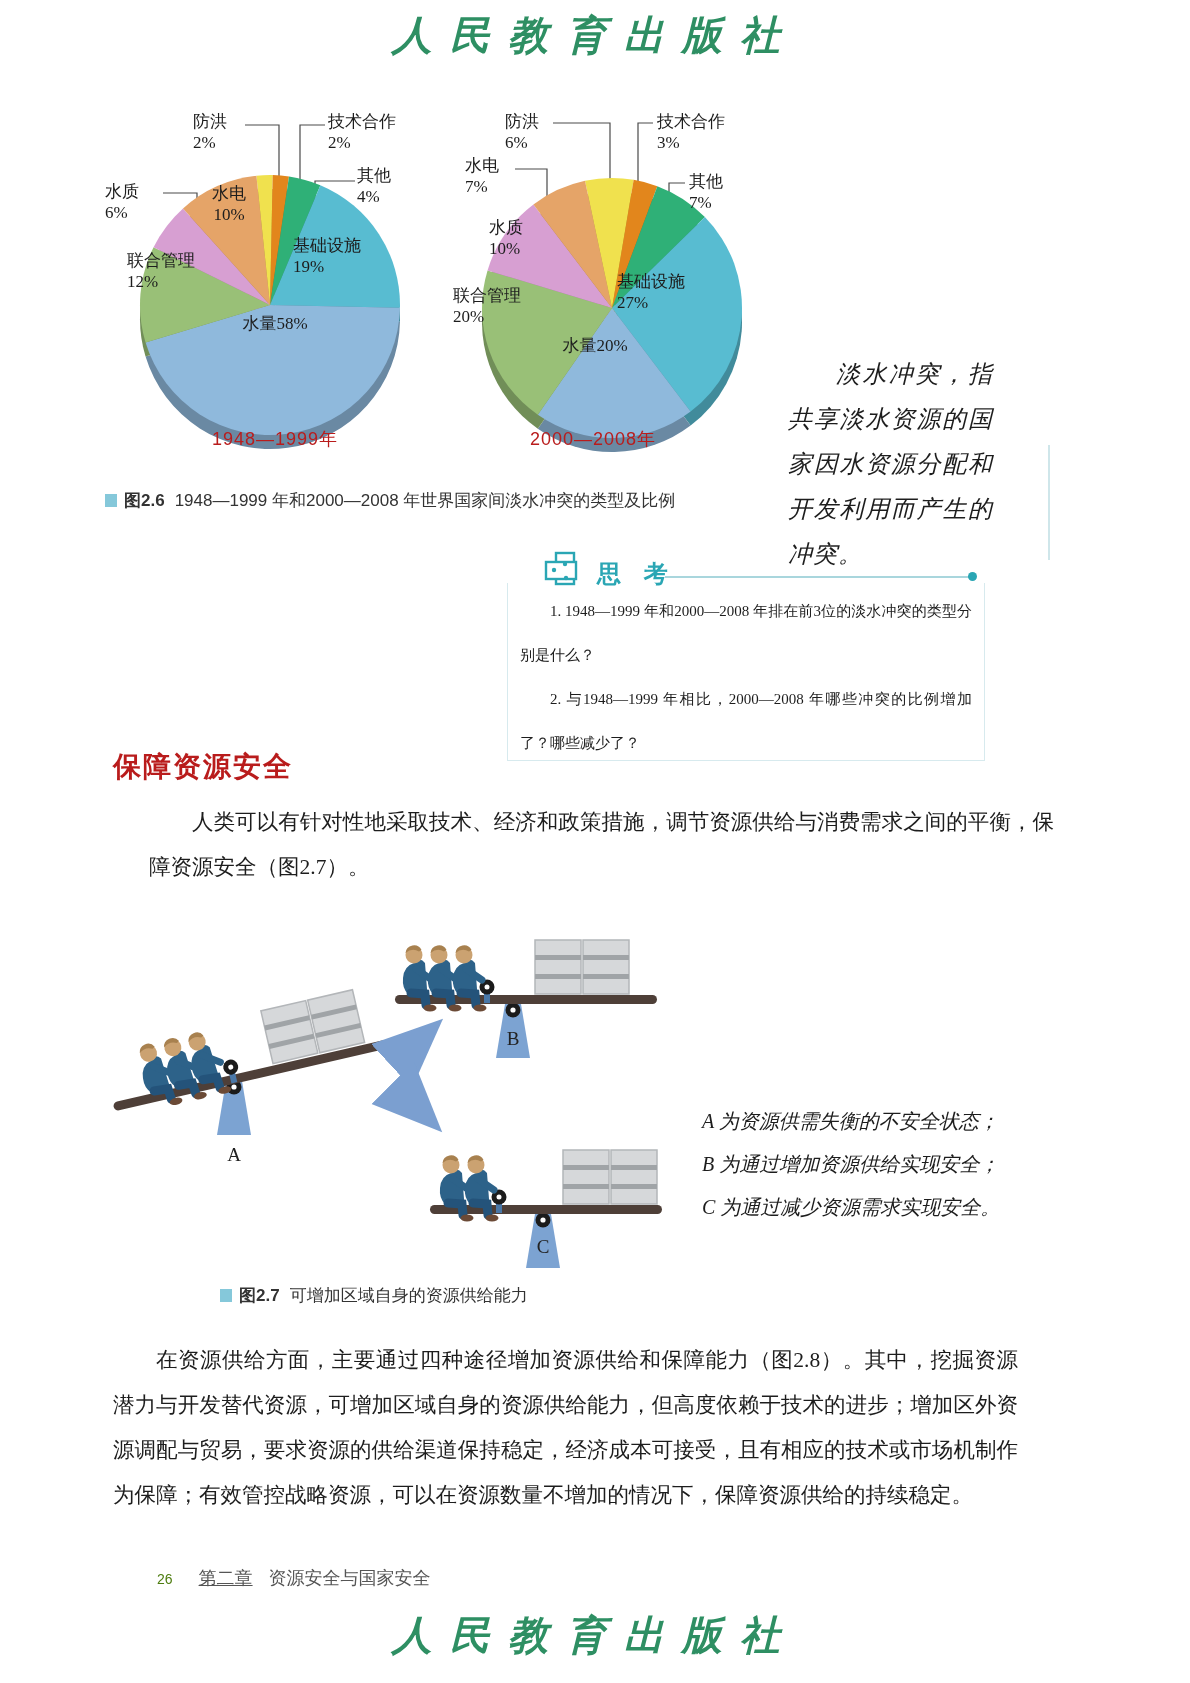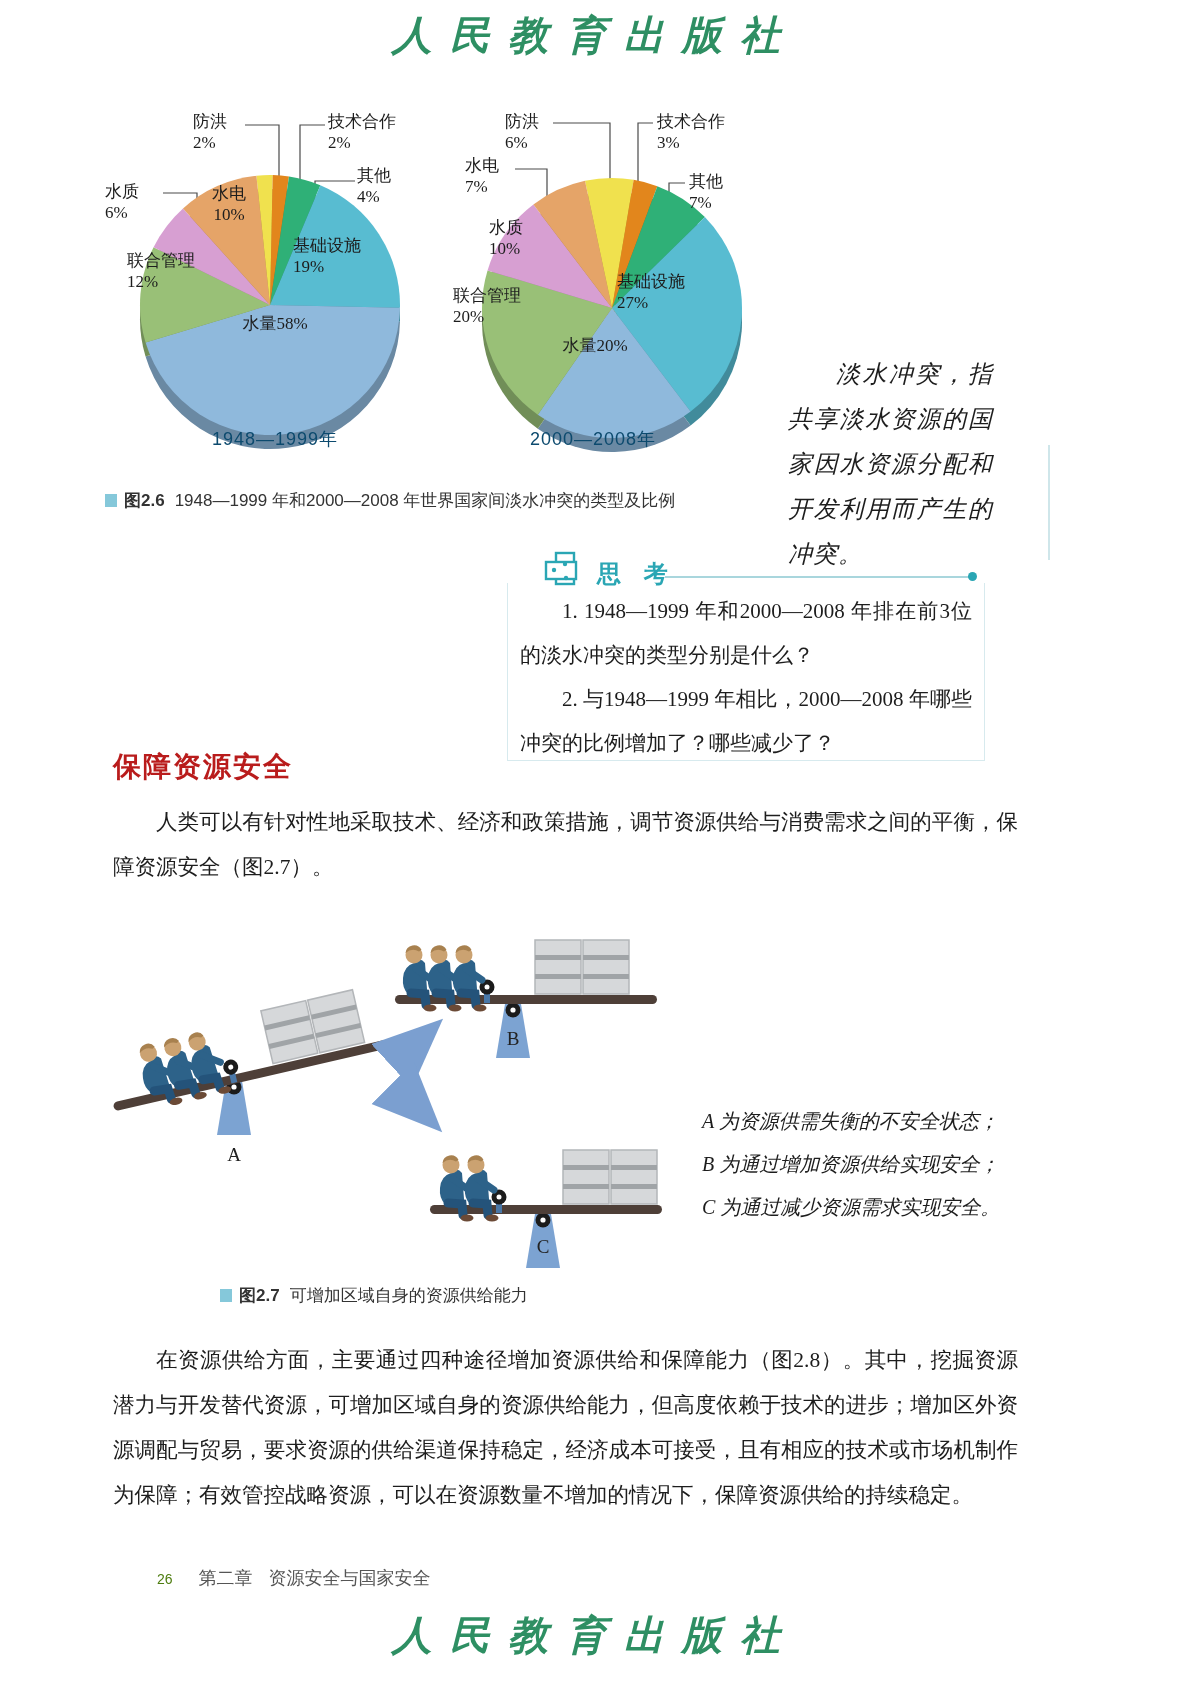--- a/index.html
+++ b/index.html
@@ -15,21 +15,21 @@
   .logo-bottom{top:1608px;}
 
   
   .fig26{left:85px;top:95px;width:730px;height:410px;}
   .fig26 svg{position:absolute;left:0;top:0;}
   .pie-label{position:absolute;font-size:17px;line-height:21px;color:#1d1d1d;}
   .pie-label span{display:block;}
   .pie-label.one-line span{display:inline;}
   .pie-label.center{text-align:center;}
   .pie-title{position:absolute;font-family:"Liberation Sans",sans-serif;
-             font-size:18px;color:#0c4a6e;text-align:center;letter-spacing:1px;}
+             font-size:18px;color:#b91c1c;text-align:center;letter-spacing:1px;}
 
   
   .side-note{left:788px;top:352px;width:205px;font-style:italic;
              font-size:24px;line-height:45px;text-align:justify;
              text-indent:2em;letter-spacing:1px;color:#1d1d1d;}
   .margin-rule{left:1048px;top:445px;width:2px;height:115px;background:#cfe6ea;}
 
   
   .caption{font-family:"Liberation Sans",sans-serif;font-size:17px;color:#333;}
   .cap26{left:105px;top:489px;}
@@ -41,43 +41,43 @@
   
   .think{left:505px;top:545px;width:482px;height:218px;}
   .think-head{position:absolute;left:38px;top:6px;display:flex;align-items:center;}
   .think-title{color:#2aa6b4;font-family:"Liberation Sans",sans-serif;
                font-size:24px;font-weight:bold;letter-spacing:8px;margin-left:12px;}
   .think-rule{position:absolute;left:160px;top:31px;width:305px;height:2px;background:#a9d6dd;}
   .think-dot{position:absolute;left:463px;top:27px;width:9px;height:9px;border-radius:50%;background:#2aa6b4;}
   .think-body{position:absolute;left:2px;top:38px;width:478px;height:178px;
               border-left:1px solid #d7eaee;border-right:1px solid #d7eaee;
               border-bottom:1px solid #d7eaee;box-sizing:border-box;
-              padding:6px 12px 0 12px;font-size:21px;line-height:44px;color:#1d1d1d;}
+              padding:6px 12px 0 12px;font-size:15px;line-height:44px;color:#1d1d1d;}
   .think-body p{margin:0;text-indent:2em;text-align:justify;}
 
   
   .sec-head{left:113px;top:748px;color:#b91c1c;font-family:"Liberation Sans",sans-serif;
             font-size:28px;font-weight:bold;letter-spacing:2px;}
   .para{left:113px;width:905px;font-size:21.5px;line-height:45px;
         text-align:justify;color:#1d1d1d;}
   .para p{margin:0;text-indent:2em;}
-  .para1{top:800px;}
+  .para1{top:800px;margin-left:36px;}
   .para2{top:1338px;}
 
   
   .fig27{left:95px;top:915px;width:920px;height:362px;}
   .seesaw-label{font-family:"Liberation Serif",serif;font-size:19px;fill:#222;}
   .fig27-note{left:702px;top:1100px;width:300px;font-style:italic;font-size:20px;
               line-height:43px;color:#1d1d1d;}
 
   
   .footer{left:113px;top:1566px;font-family:"Liberation Sans",sans-serif;
           color:#555;font-size:18px;}
   .footer .pagenum{font-size:14px;margin-right:26px;color:#4d7c0f;margin-left:44px;}
-  .footer .chap{margin-right:16px;}
+  .footer .chap{margin-right:16px;text-decoration:underline;}
 </style>
 </head>
 <body>
 
 <div class="abs logo logo-top">人民教育出版社</div>
 
 <div class="abs fig26">
   <svg id="pieSvg" width="730" height="410" viewBox="0 0 730 410">
 
     <g stroke="#4a4a4a" stroke-width="1.2" fill="none">

